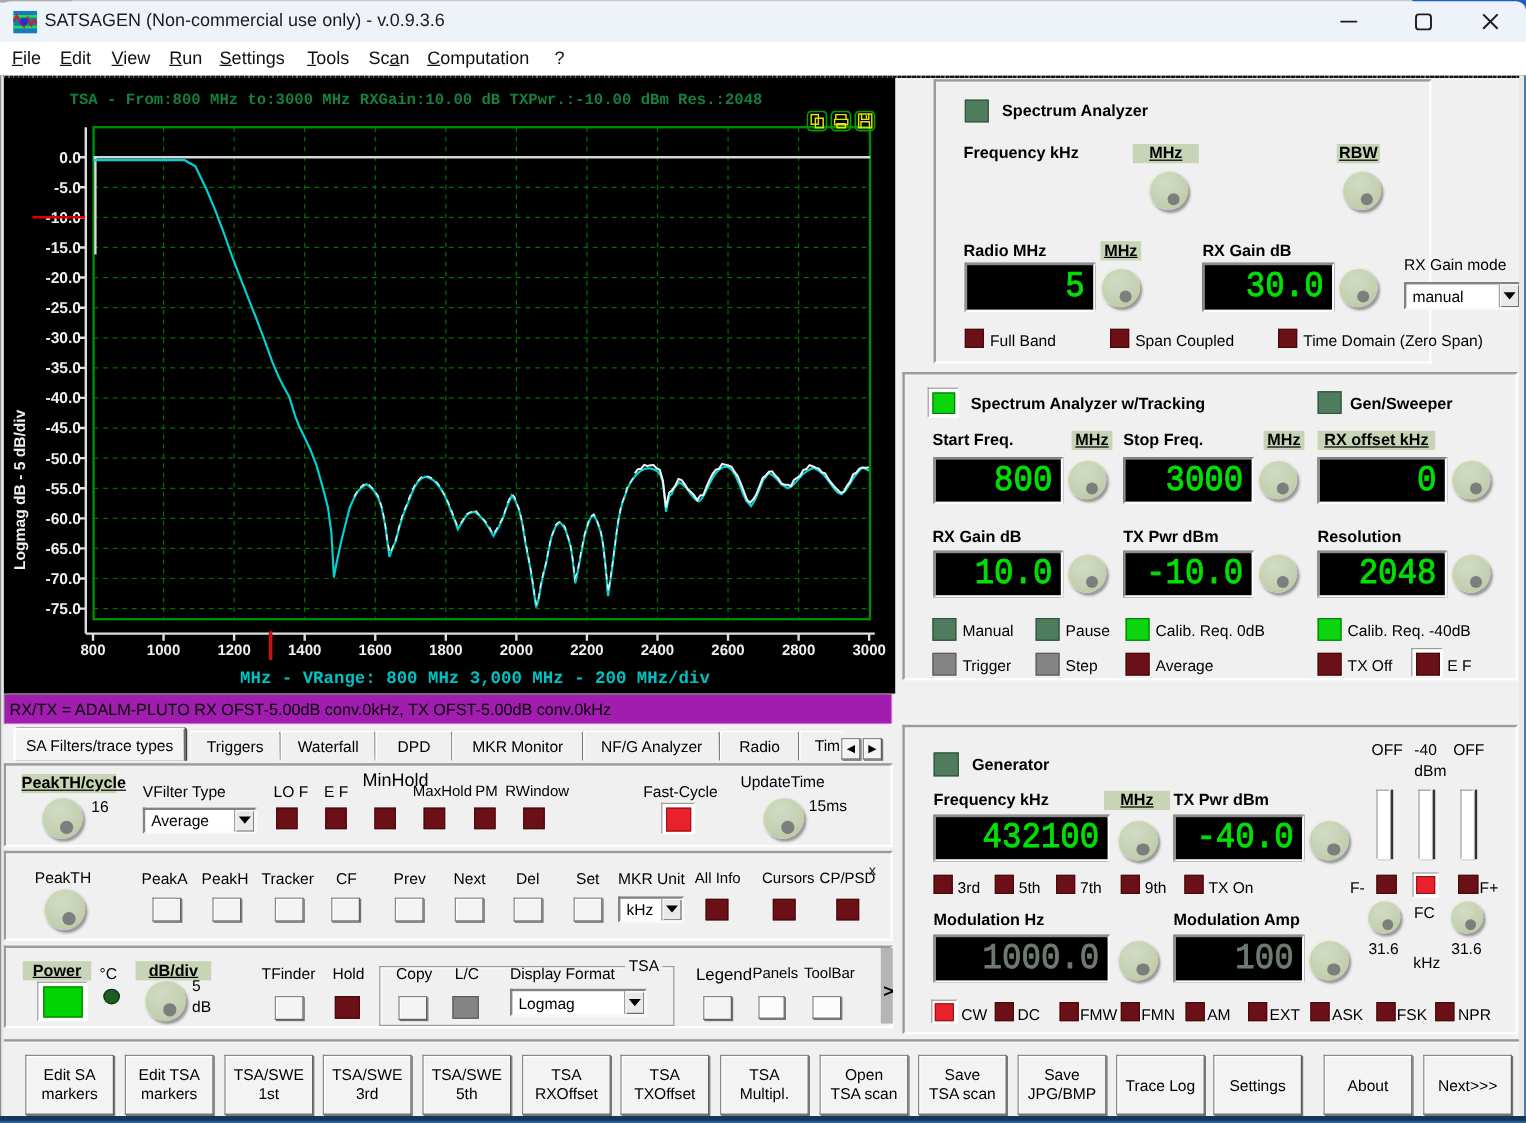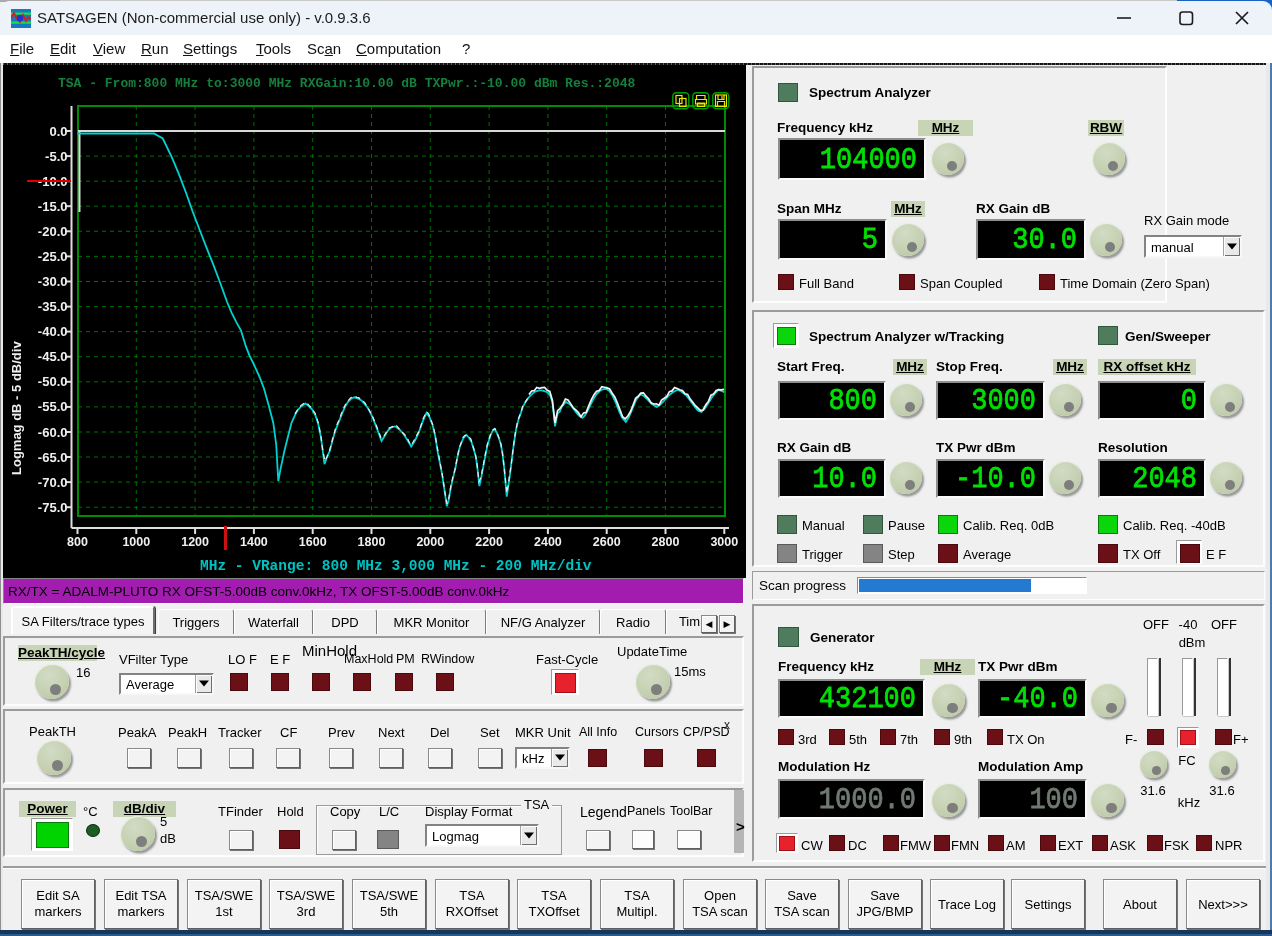--- a/index.html
+++ b/index.html
@@ -305,32 +305,29 @@
     <div class="rlab" style="left:575px;top:14px;font-size:14px">Legend</div>
       <div class="btn" style="left:581px;top:40px;width:24px;height:20px"></div>
     <div class="rlab" style="left:622px;top:14px;font-size:12.5px">Panels</div>
       <div class="btn" style="left:627px;top:40px;width:22px;height:19px;background:#fcfcfc"></div>
     <div class="rlab" style="left:665px;top:14px;font-size:12.5px">ToolBar</div>
       <div class="btn" style="left:672px;top:40px;width:24px;height:19px;background:#fcfcfc"></div>
     <div class="abs" style="left:729px;top:0;width:10px;height:63px;background:#b5b5b5"></div>
     <div class="rlab" style="left:731px;top:28px;font-weight:bold;font-size:15px">&gt;</div>
   </div>
 
-  <div id="rp1" class="panel" style="left:752px;top:66px;width:415px;height:237px">
+  <div id="rp1" class="panel" style="left:778px;top:66px;width:415px;height:237px">
     <div class="ind dgr" style="left:24px;top:15px;width:20px;height:19px"></div>
     <div class="blab" style="left:55px;top:84px;top:17px">Spectrum Analyzer</div>
     <div class="blab" style="left:23px;top:52px">Frequency kHz</div>
     <div class="glab" style="left:164px;top:52px;width:55px;height:16px">MHz</div>
     <div class="glab" style="left:334px;top:52px;width:36px;height:16px">RBW</div>
-    <div class="lcd" style="left:24px;top:70px;width:148px;height:42px">
-        <span class="lcdtx" style="top:3px">104000</span>
-      </div>
     <div class="knob" style="left:177px;top:74px;width:33px;height:33px"></div>
     <div class="knob" style="left:338px;top:74px;width:33px;height:33px"></div>
-    <div class="blab" style="left:23px;top:133px">Span MHz</div>
+    <div class="blab" style="left:23px;top:133px">Radio MHz</div>
     <div class="glab" style="left:137px;top:133px;width:34px;height:16px">MHz</div>
     <div class="blab" style="left:222px;top:133px">RX Gain dB</div>
     <div class="rlab" style="left:390px;top:145px">RX Gain mode</div>
     <div class="lcd" style="left:24px;top:151px;width:109px;height:41px">
         <span class="lcdtx" style="top:2px">5</span>
       </div>
     <div class="knob" style="left:137px;top:155px;width:33px;height:33px"></div>
     <div class="lcd" style="left:222px;top:151px;width:110px;height:41px">
         <span class="lcdtx" style="top:2px">30.0</span>
       </div>
@@ -396,26 +393,20 @@
       <div class="rlab" style="left:48px;top:235px">Trigger</div>
     <div class="ind gry" style="left:109px;top:232px;width:20px;height:19px"></div>
       <div class="rlab" style="left:134px;top:235px">Step</div>
     <div class="ind mar" style="left:184px;top:232px;width:20px;height:19px"></div>
       <div class="rlab" style="left:209px;top:235px">Average</div>
     <div class="ind mar" style="left:344px;top:232px;width:20px;height:19px"></div>
       <div class="rlab" style="left:369px;top:235px">TX Off</div>
     <div class="wbox" style="left:422px;top:228px;width:26px;height:24px"></div>
     <div class="ind mar" style="left:426px;top:232px;width:20px;height:19px"></div>
       <div class="rlab" style="left:452px;top:235px">E F</div>
-  </div>
-  <div id="scanp" class="panel" style="left:752px;top:571px;width:513px;height:29px;border-width:1px">
-    <div class="rlab" style="left:6px;top:6px;font-size:13.5px">Scan progress</div>
-    <div class="abs" style="left:104px;top:5px;width:230px;height:17px;background:#fff;border:1px solid #8a8a8a;border-bottom-color:#fff;border-right-color:#fff">
-      <div class="abs" style="left:1px;top:1px;width:172px;height:13px;background:#2479d0"></div>
-    </div>
   </div>
   <div id="rp3" class="panel" style="left:752px;top:604px;width:513px;height:258px">
     <div class="ind dgr" style="left:24px;top:21px;width:21px;height:20px"></div>
     <div class="blab" style="left:56px;top:24px">Generator</div>
     <div class="rlab ctr" style="left:388px;top:11px;width:28px">OFF</div>
     <div class="rlab ctr" style="left:420px;top:11px;width:28px">-40</div>
     <div class="rlab ctr" style="left:456px;top:11px;width:28px">OFF</div>
     <div class="rlab ctr" style="left:422px;top:29px;width:32px">dBm</div>
     <div class="abs" style="left:393px;top:52px;width:11px;height:58px;background:#fff;border:1px solid #999;border-bottom-color:#fff;border-right-color:#fff;box-shadow:1px 1px 0 #c8c8c8"></div>
     <div class="abs" style="left:405px;top:52px;width:1.5px;height:58px;background:#333"></div>

